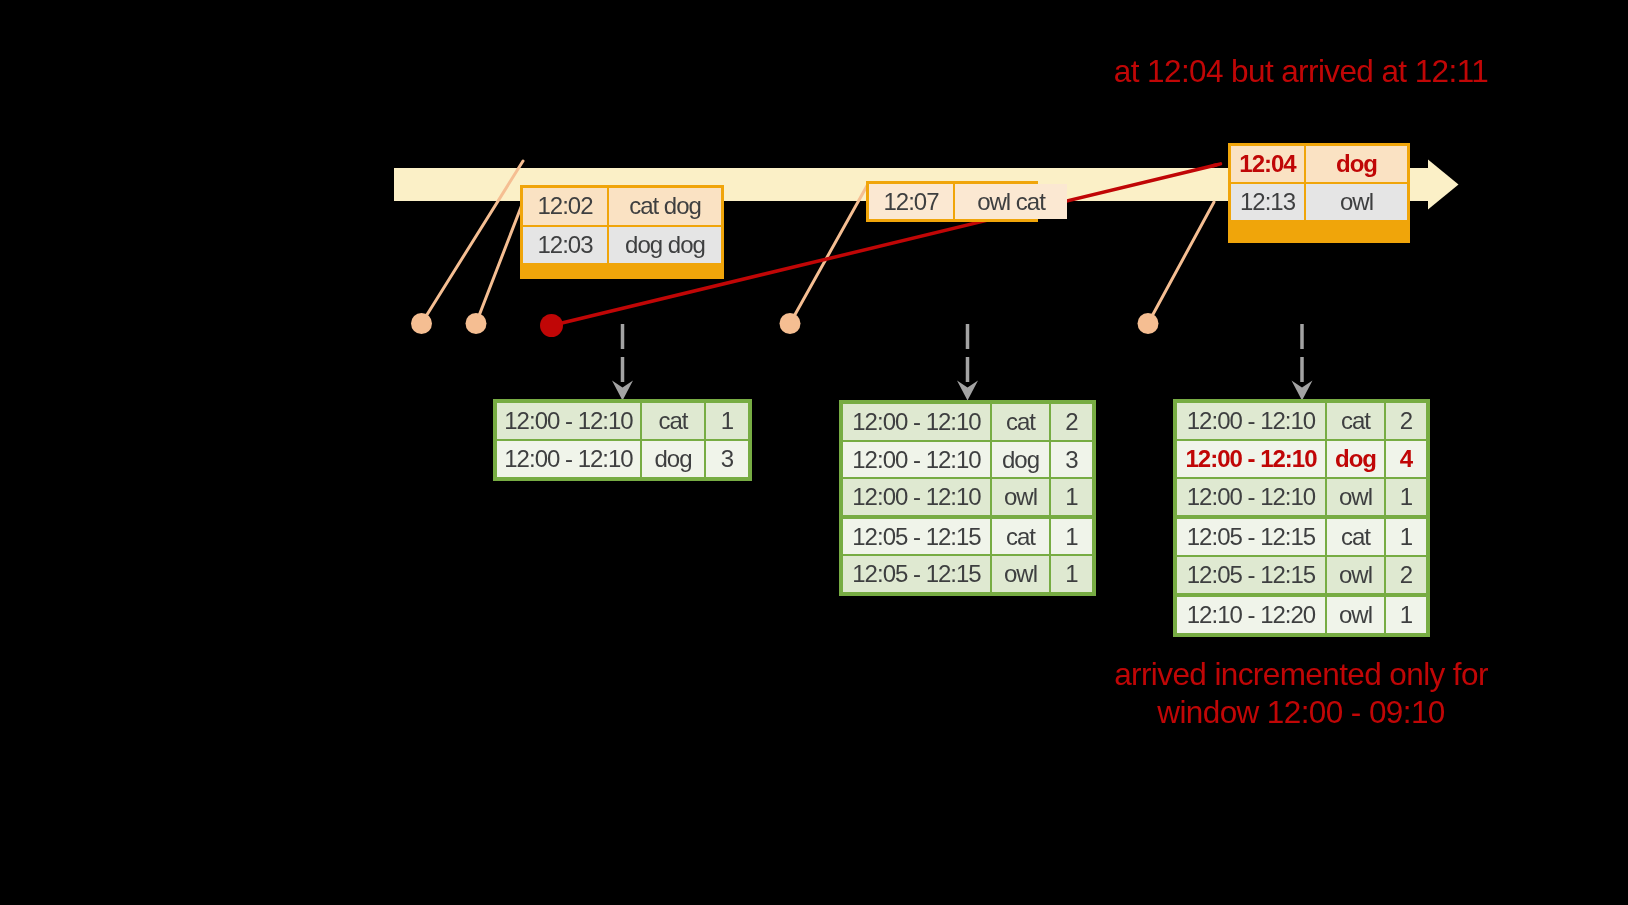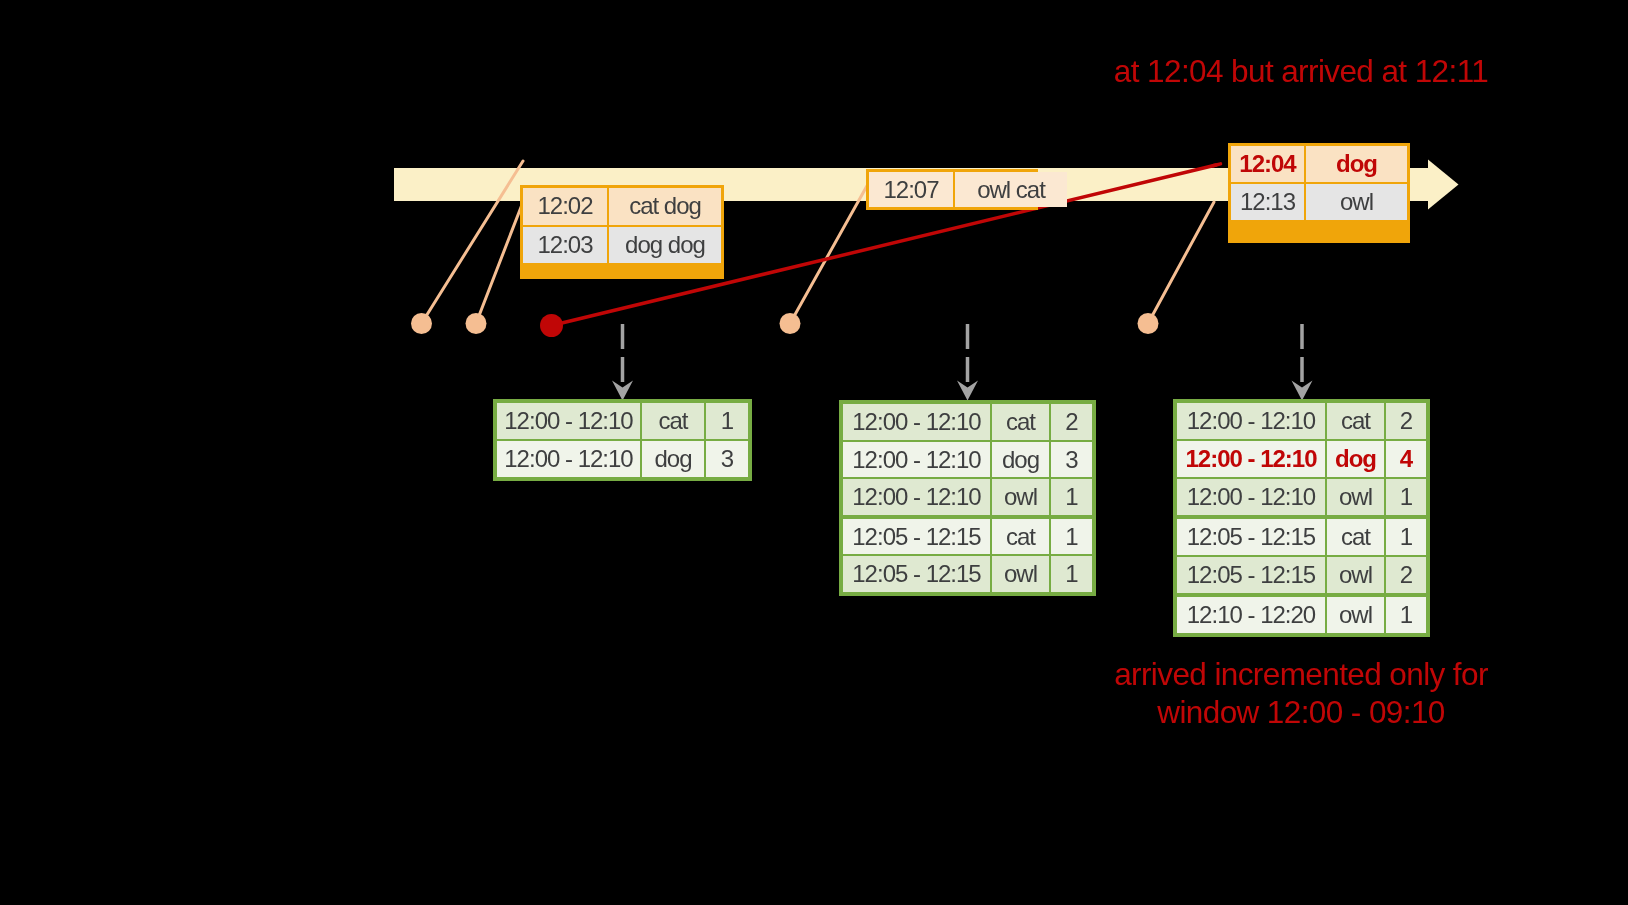--- a/index.html
+++ b/index.html
@@ -30,21 +30,21 @@
     white-space: nowrap;
     overflow: hidden;
   }
   .cell.fill-peach { background: #fae2c3; }
   .cell.fill-cream { background: #e5e5e5; }
   .cell.fill-mid   { background: #fbe8d2; }
   .cell.late { color: #c00606; font-weight: bold; }
 
   #event-box-a { left: 520px; top: 142px; width: 204px; height: 94px;
                  grid-template-columns: 84px 112px; grid-template-rows: 36.5px 36.5px; margin-top: 43px; }
-  #event-box-b { left: 866px; top: 169px; width: 172px; height: 41px;
+  #event-box-b { left: 866px; top: 181px; width: 172px; height: 41px;
                  grid-template-columns: 84px 112px; grid-template-rows: 35px; }
   #event-box-c { left: 1212px; top: 143px; width: 182px; height: 100px;
                  grid-template-columns: 73px 101px; grid-template-rows: 36px 36px; margin-left: 16px; }
   #event-box-a .cell, #event-box-c .cell { line-height: 36.5px; }
   #event-box-b .cell { line-height: 35px; }
 
   
   .result-table {
     position: absolute;
     border: 4px solid #77ac43;

